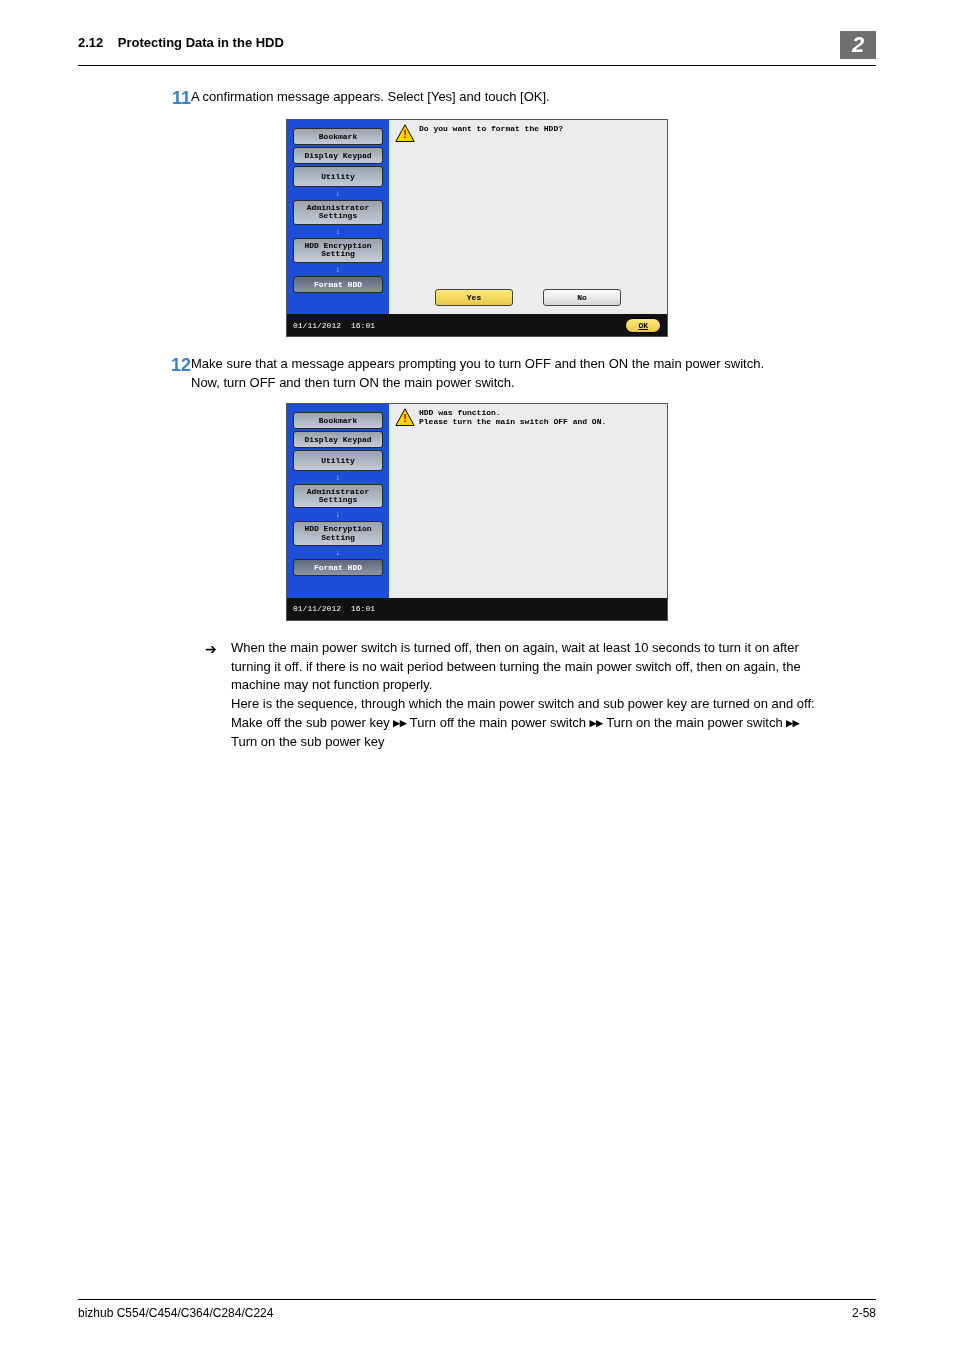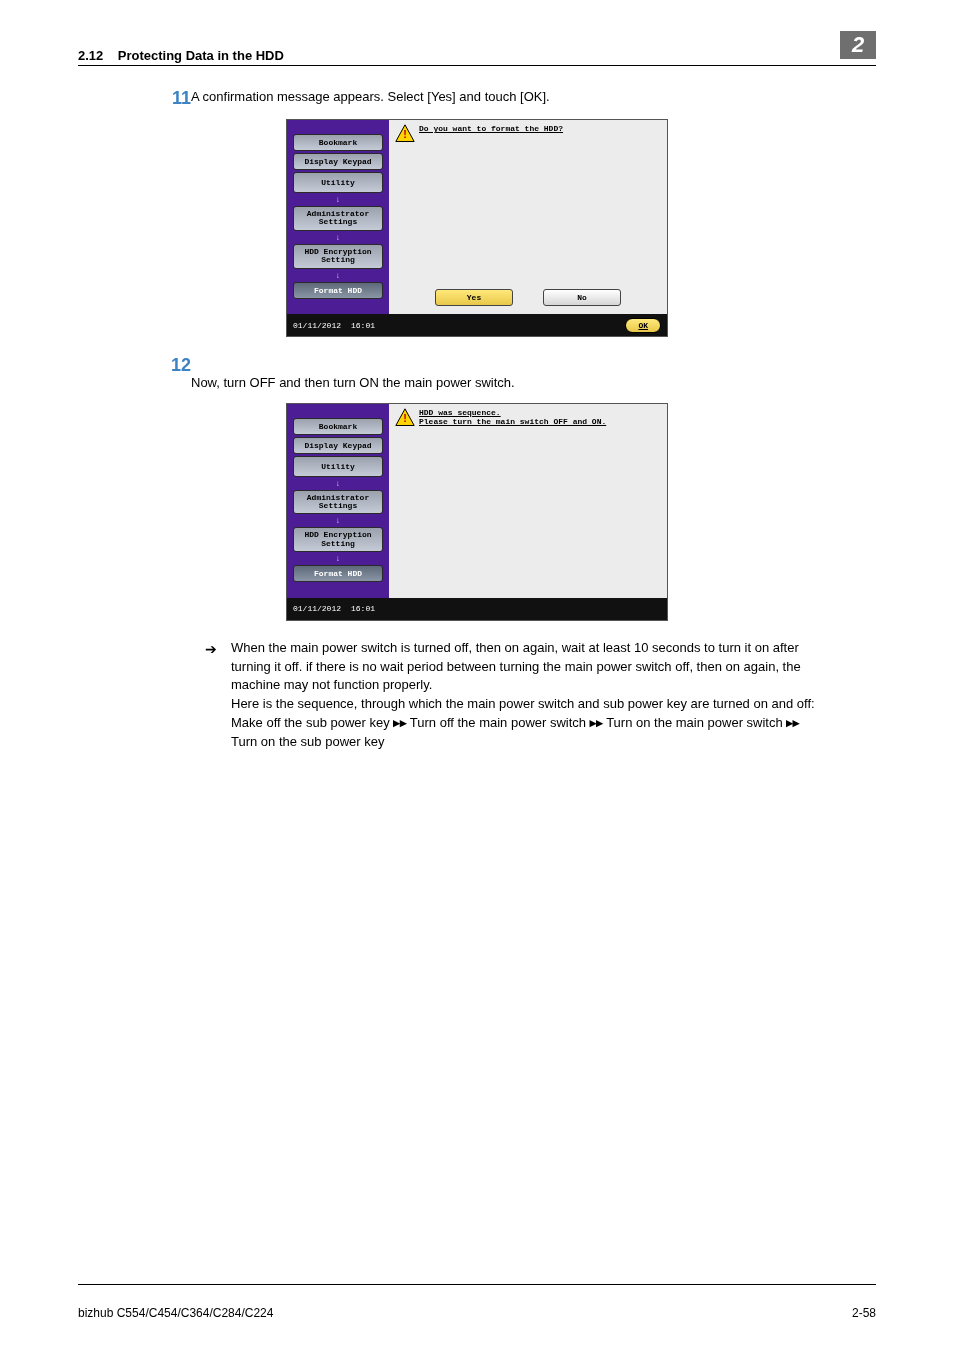--- a/index.html
+++ b/index.html
@@ -1,45 +1,45 @@
 <!DOCTYPE html>
 <html><head>
 <meta charset="utf-8">
 <style>
   * { box-sizing: border-box; margin: 0; padding: 0; }
   html, body { width: 954px; height: 1350px; font-family: Arial, Helvetica, sans-serif; background: #fff; color: #000; }
   .page { position: relative; width: 954px; height: 1350px; padding: 35px 78px 30px 78px; }
-  .header-row { display: flex; justify-content: space-between; align-items: flex-end; border-bottom: 1px solid #000; padding-bottom: 2px; margin-bottom: 22px; }
+  .header-row { display: flex; justify-content: space-between; border-bottom: 1px solid #000; padding-bottom: 2px; margin-bottom: 22px; }
   .header-left { font-size: 13px; font-weight: bold; }
   .chapter-tab { width: 36px; height: 28px; background: #6f6f6f; color: #fff; font-size: 22px; font-weight: bold; font-style: italic; display: flex; align-items: center; justify-content: center; position: relative; top: -4px; }
   .step { display: flex; margin-left: 85px; margin-bottom: 10px; }
   .step-num { font-size: 18px; font-weight: bold; color: #3d83c4; min-width: 28px; text-align: right; }
   .step-body { font-size: 13px; line-height: 1.45; flex: 1; }
   .shot { margin: 8px auto 18px auto; width: 382px; border: 1px solid #555; background: #e4e4e4; font-family: "Courier New", monospace; font-size: 8px; display: flex; flex-direction: column; }
   .shot-top { display: flex; flex: 1; }
-  .sidebar { width: 102px; background: #4c1d95; padding: 14px 6px 6px 6px; display: flex; flex-direction: column; gap: 2px; align-items: stretch; }
+  .sidebar { width: 102px; background: #1d4ed8; padding: 8px 6px 6px 6px; display: flex; flex-direction: column; gap: 2px; align-items: stretch; }
   .side-btn { background: linear-gradient(#9aa1ad, #c5cbd6); border: 1px solid #2a2a2a; border-radius: 3px; text-align: center; padding: 3px 2px; font-weight: bold; font-size: 8px; }
   .side-btn.tall { padding: 5px 2px; margin-top: 0; }
   .side-btn.sel { background: linear-gradient(#5d6978, #8a95a5); color: #fff; }
   .side-arrow { text-align: center; font-size: 8px; color: #c8dcff; }
   .main-area { flex: 1; background: #ececec; position: relative; }
   .msgrow { display: flex; align-items: flex-start; gap: 4px; padding: 4px 6px; }
   .warn-icon { width: 20px; height: 18px; }
   .warn-icon svg { display: block; }
-  .msgtxt { font-weight: bold; font-size: 8px; line-height: 1.2; text-decoration: underline; }
+  .msgtxt { font-weight: bold; font-size: 8px; line-height: 1.2; }
   .yn-row { position: absolute; bottom: 8px; left: 0; right: 0; display: flex; justify-content: center; gap: 30px; }
   .yn-btn { width: 78px; padding: 3px 8px; background: linear-gradient(#fff, #d6d6d6); border: 1px solid #444; border-radius: 3px; text-align: center; font-weight: bold; font-size: 8px; }
   .yn-btn.sel { background: linear-gradient(#ffe97a, #e8c84a); }
   .statusbar { height: 22px; background: #111; color: #fff; display: flex; align-items: center; padding: 0 6px; font-size: 8px; gap: 10px; }
   .statusbar .ok { margin-left: auto; background: linear-gradient(#ffe97a, #e8c84a); color: #000; border: 1px solid #000; border-radius: 10px; padding: 2px 12px; font-weight: bold; text-decoration: underline; }
   .bullet-block { margin-left: 127px; margin-right: 60px; font-size: 13px; line-height: 1.45; }
   .bullet-row { display: flex; gap: 10px; }
   .arrow-lead { font-size: 14px; flex: 0 0 16px; }
   .seq-sym { font-weight: bold; }
-  .footer { position: absolute; left: 78px; right: 78px; bottom: 30px; display: flex; justify-content: space-between; font-size: 12px; border-top: 1px solid #000; padding-top: 21px; }
+  .footer { position: absolute; left: 78px; right: 78px; bottom: 30px; display: flex; justify-content: space-between; font-size: 12px; border-top: 1px solid #000; padding-top: 6px; }
 </style>
 </head>
 <body>
 
 <div class="page">
 
   <div class="header-row">
     <div class="header-left">
       <span>2.12</span>&nbsp;&nbsp;&nbsp;
       <span>Protecting Data in the HDD</span>
@@ -84,21 +84,21 @@
     <div class="statusbar">
       <span>01/11/2012</span>
       <span>16:01</span>
       <span class="ok">OK</span>
     </div>
   </div>
 
   <div class="step">
     <div class="step-num">12</div>
     <div class="step-body">
-      <br>
+      <span>Make sure that a message appears prompting you to turn OFF and then ON the main power switch.</span><br>
       <span>Now, turn OFF and then turn ON the main power switch.</span>
     </div>
   </div>
 
   <div class="shot" style="height:218px;">
     <div class="shot-top">
       <div class="sidebar">
         <div class="side-btn">Bookmark</div>
         <div class="side-btn">Display Keypad</div>
         <div class="side-btn tall">Utility</div>
@@ -111,21 +111,21 @@
       </div>
       <div class="main-area">
         <div class="msgrow">
           <div class="warn-icon">
             <svg viewBox="0 0 24 22">
                 <polygon points="12,1 23,21 1,21" fill="#ffd400" stroke="#000" stroke-width="1.2"></polygon>
                 <text x="12" y="17" text-anchor="middle" font-size="13" font-family="Arial" fill="#b00" font-weight="bold">!</text>
               </svg>
           </div>
           <div class="msgtxt">
-            <span>HDD was sequence.</span><br>
+            <span>HDD was function.</span><br>
             <span>Please turn the main switch OFF and ON.</span>
           </div>
         </div>
       </div>
     </div>
     <div class="statusbar">
       <span>01/11/2012</span>
       <span>16:01</span>
     </div>
   </div>

